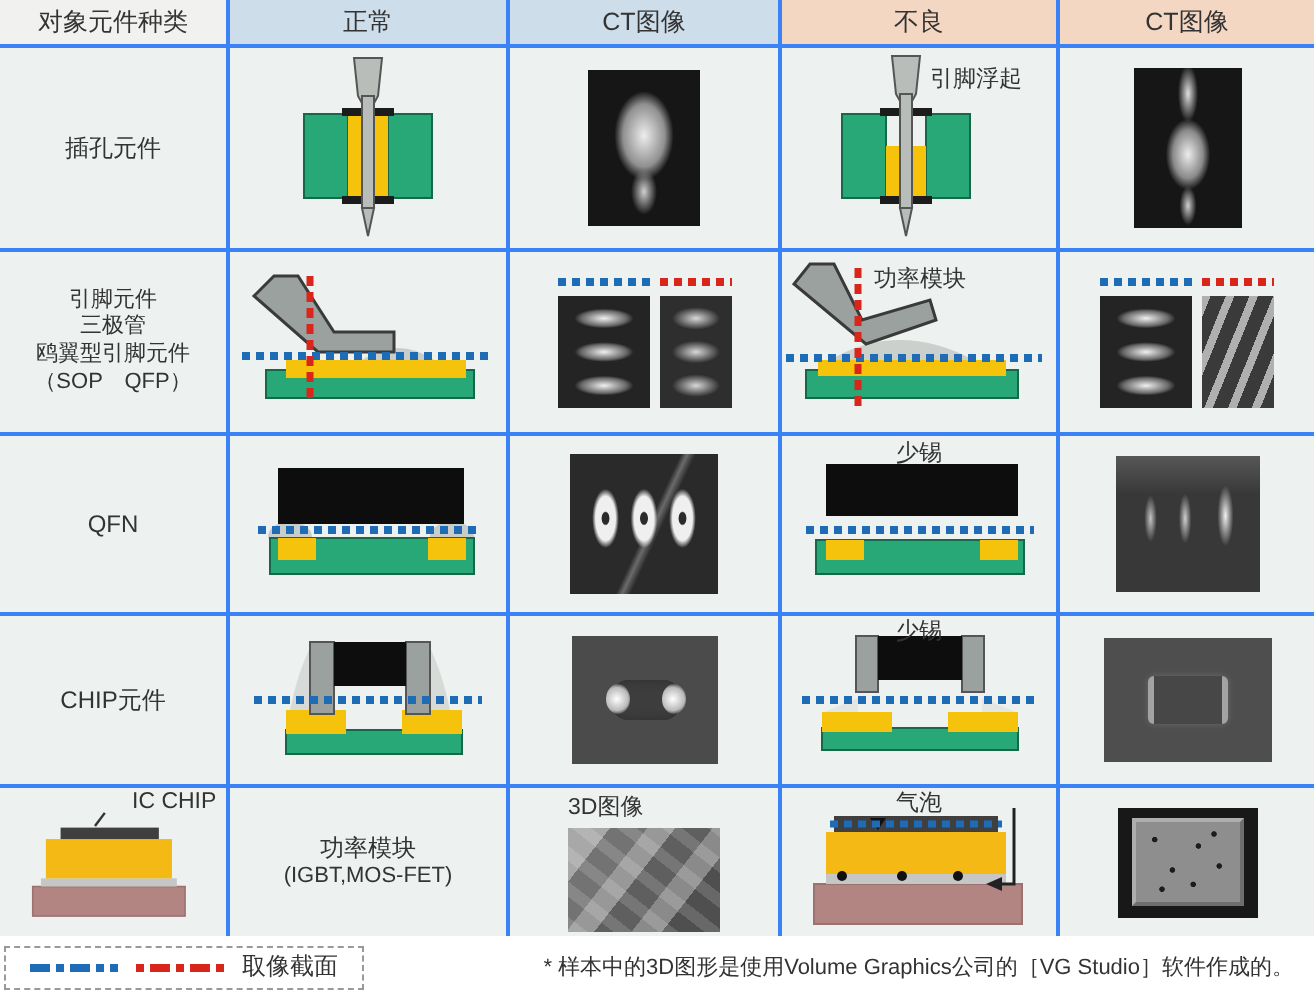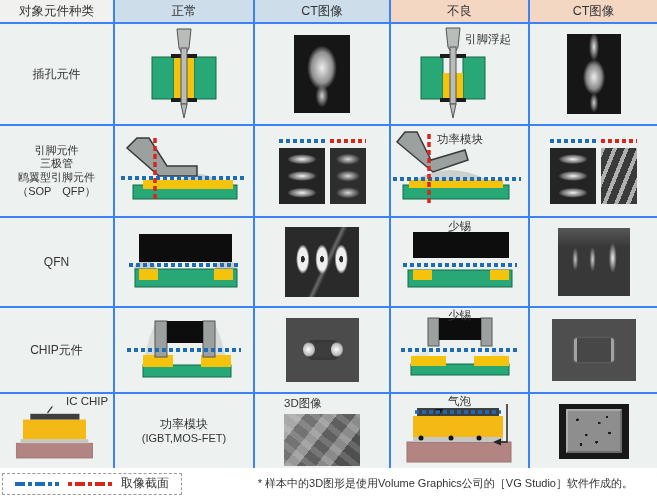--- a/index.html
+++ b/index.html
@@ -80,21 +80,21 @@
       radial-gradient(2px 2px at 75% 15%,#1c1c1c 0 60%,rgba(0,0,0,0) 78%),#8e8e8e;}
   
   .ctpair{display:flex;flex-direction:column;align-items:center;gap:5px;}
   .ctpair .lines,.ctpair .imgs{display:flex;gap:5px;align-items:flex-start;}
   .dash{height:4px;flex:none;}
   .dash.b{background:repeating-linear-gradient(90deg,#1e6cb5 0 4px,rgba(0,0,0,0) 4px 7px);}
   .dash.r{background:repeating-linear-gradient(90deg,#d8261c 0 4px,rgba(0,0,0,0) 4px 7px);}
   .ctcol{display:flex;flex-direction:column;align-items:flex-start;gap:3px;}
   .ctlabel{font-size:11.5px;color:#333;}
   
-  .footer{height:31px;display:flex;align-items:center;justify-content:space-between;padding:0 24px 0 2px;box-sizing:border-box;background:#fff;}
+  .footer{height:31px;display:flex;align-items:center;justify-content:space-between;padding:0 10px 0 2px;box-sizing:border-box;background:#fff;}
   .legend{display:flex;align-items:center;gap:9px;border:1px dashed #999;height:22px;padding:0 12px;box-sizing:border-box;}
   .legend .ldash{width:44px;height:4px;flex:none;}
   .legend .lb{background:repeating-linear-gradient(90deg,#1e6cb5 0 10px,rgba(0,0,0,0) 10px 13px,#1e6cb5 13px 17px,rgba(0,0,0,0) 17px 20px);}
   .legend .lr{background:repeating-linear-gradient(90deg,#d8261c 0 4px,rgba(0,0,0,0) 4px 7px,#d8261c 7px 17px,rgba(0,0,0,0) 17px 20px);}
   .legend .ltext{font-size:12px;color:#333;}
   .note{font-size:11px;color:#333;white-space:nowrap;margin-left:16px;}
 </style>
 </head>
 <body>
 

